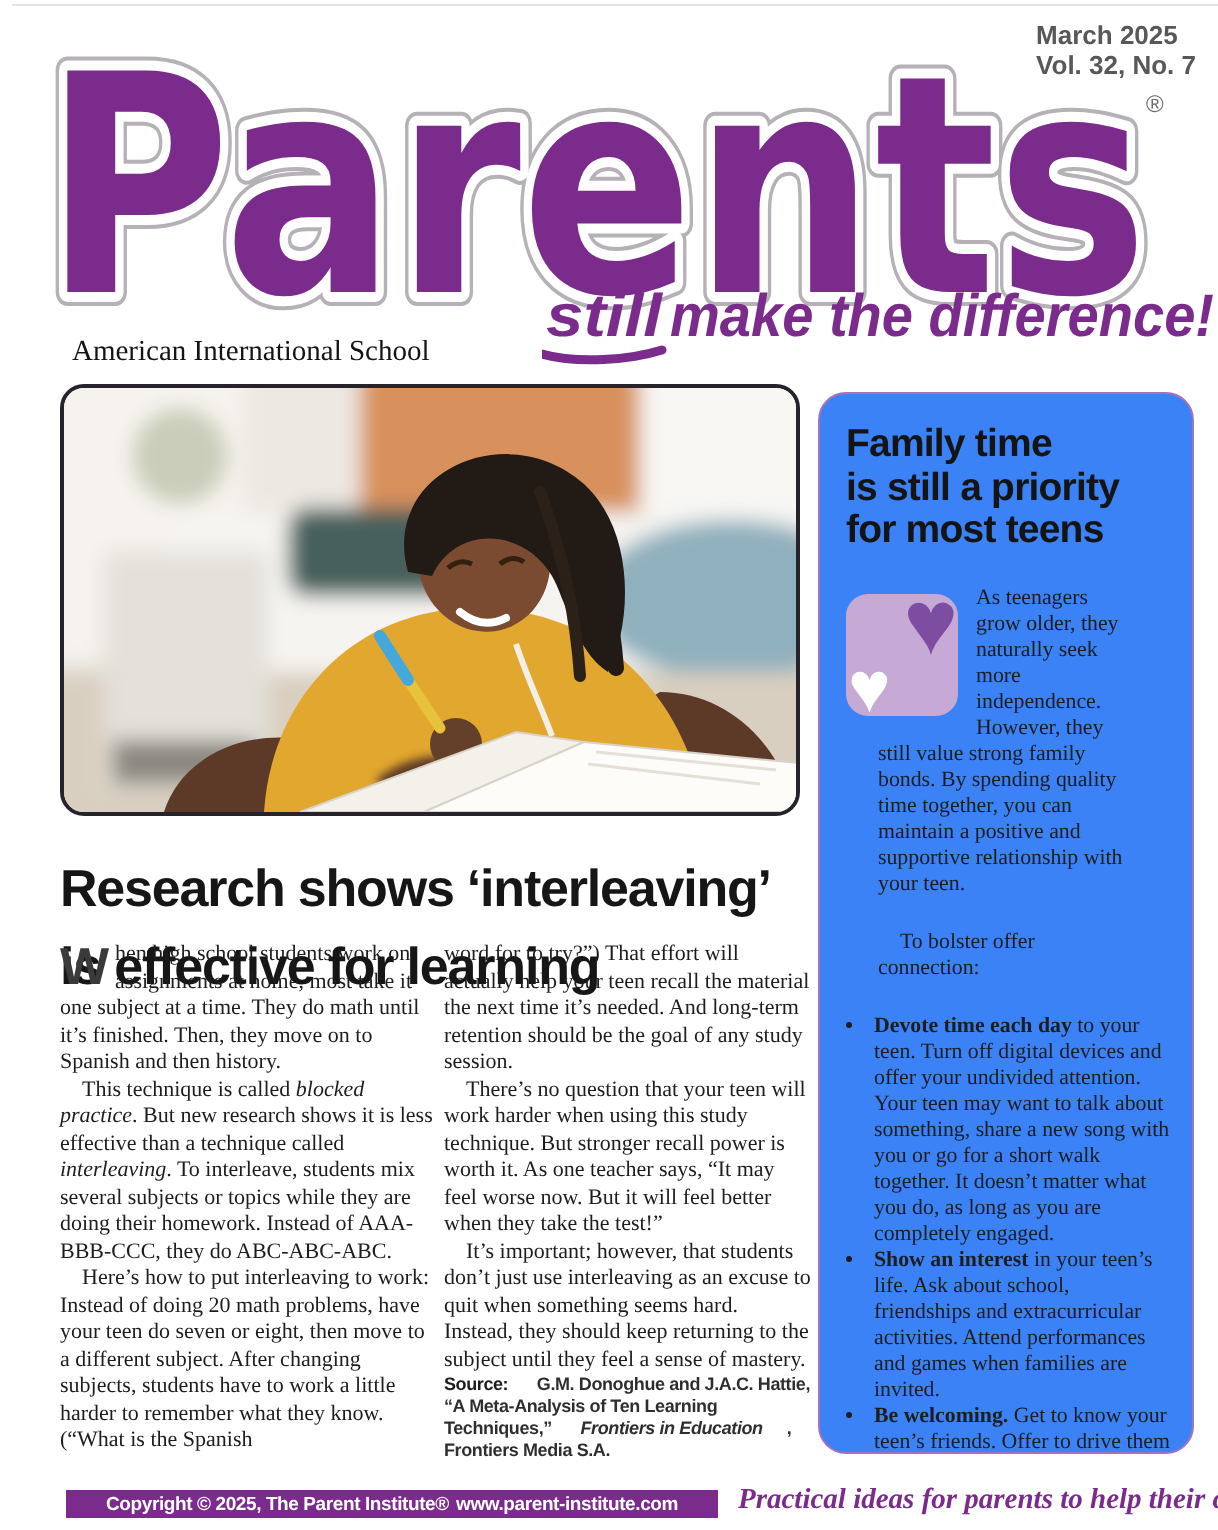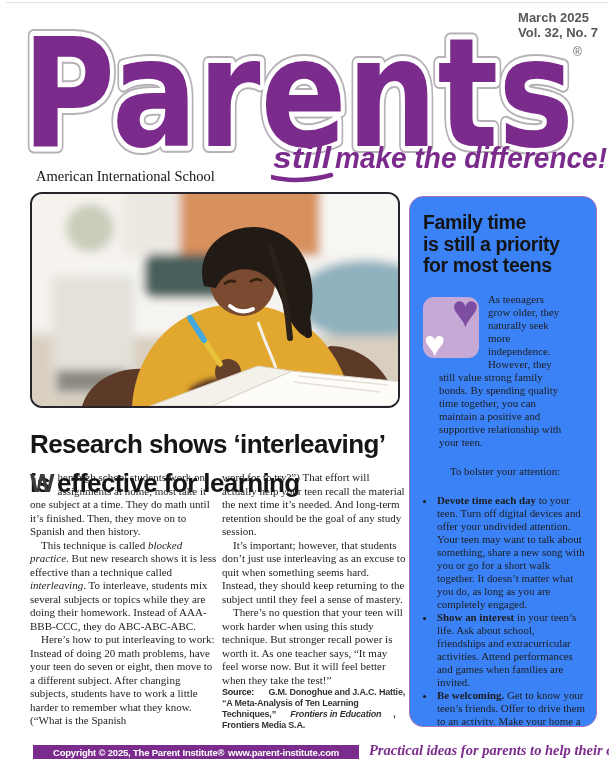--- a/index.html
+++ b/index.html
@@ -188,36 +188,36 @@
 is effective for learning</h1>
 
   <div class="col col-left">
     <p><span class="dropcap">W</span><span>hen high school students work on assignments at home, most take it one subject at a time. They do math until it’s finished. Then, they move on to Spanish and then history.</span></p>
     <p class="indent"><span>This technique is called </span><span class="ital">blocked practice</span><span>. But new research shows it is less effective than a technique called </span><span class="ital">interleaving</span><span>. To interleave, students mix several subjects or topics while they are doing their homework. Instead of AAA-BBB-CCC, they do ABC-ABC-ABC.</span></p>
     <p class="indent">Here’s how to put interleaving to work: Instead of doing 20 math problems, have your teen do seven or eight, then move to a different subject. After changing subjects, students have to work a little harder to remember what they know. (“What is the Spanish</p>
   </div>
 
   <div class="col col-right">
     <p>word for to try?”) That effort will actually help your teen recall the material the next time it’s needed. And long-term retention should be the goal of any study session.</p>
+    <p class="indent">There’s no question that your teen will work harder when using this study technique. But stronger recall power is worth it. As one teacher says, “It may feel worse now. But it will feel better when they take the test!”</p>
     <p class="indent">It’s important; however, that students don’t just use interleaving as an excuse to quit when something seems hard. Instead, they should keep returning to the subject until they feel a sense of mastery.</p>
-    <p class="indent">There’s no question that your teen will work harder when using this study technique. But stronger recall power is worth it. As one teacher says, “It may feel worse now. But it will feel better when they take the test!”</p>
     <p class="source"><span class="lbl">Source:</span><span class="body"> G.M. Donoghue and J.A.C. Hattie, “A Meta-Analysis of Ten Learning Techniques,” </span><span class="body ital">Frontiers in Education</span><span class="body">, Frontiers Media S.A.</span></p>
   </div>
 
   <aside class="sidebar">
     <h2 class="sidebar-title">Family time
 is still a priority
 for most teens</h2>
     <div class="sidebar-body">
       <div class="hearts">
         <span class="heart-dark">♥</span>
         <span class="heart-white">♥</span>
       </div>
       <p>As teenagers grow older, they naturally seek more independence. However, they still value strong family bonds. By spending quality time together, you can maintain a positive and supportive relationship with your teen.</p>
-      <p class="connect-line">To bolster your attention:</p>
+      <p class="connect-line">To bolster offer connection:</p>
       <ul class="sidebar-bullets">
         <li><span class="lead">Devote time each day</span><span> to your teen. Turn off digital devices and offer your undivided attention. Your teen may want to talk about something, share a new song with you or go for a short walk together. It doesn’t matter what you do, as long as you are completely engaged.</span></li>
         <li><span class="lead">Show an interest</span><span> in your teen’s life. Ask about school, friendships and extracurricular activities. Attend performances and games when families are invited.</span></li>
         <li><span class="lead">Be welcoming.</span><span> Get to know your teen’s friends. Offer to drive them to an activity. Make your home a place where they can feel comfortable hanging out. You will get to know the people important to your teen—and know they are all in a safe place.</span></li>
       </ul>
     </div>
   </aside>
 
   <div class="copyright-bar">
     <span>Copyright © 2025, The Parent Institute®</span>

